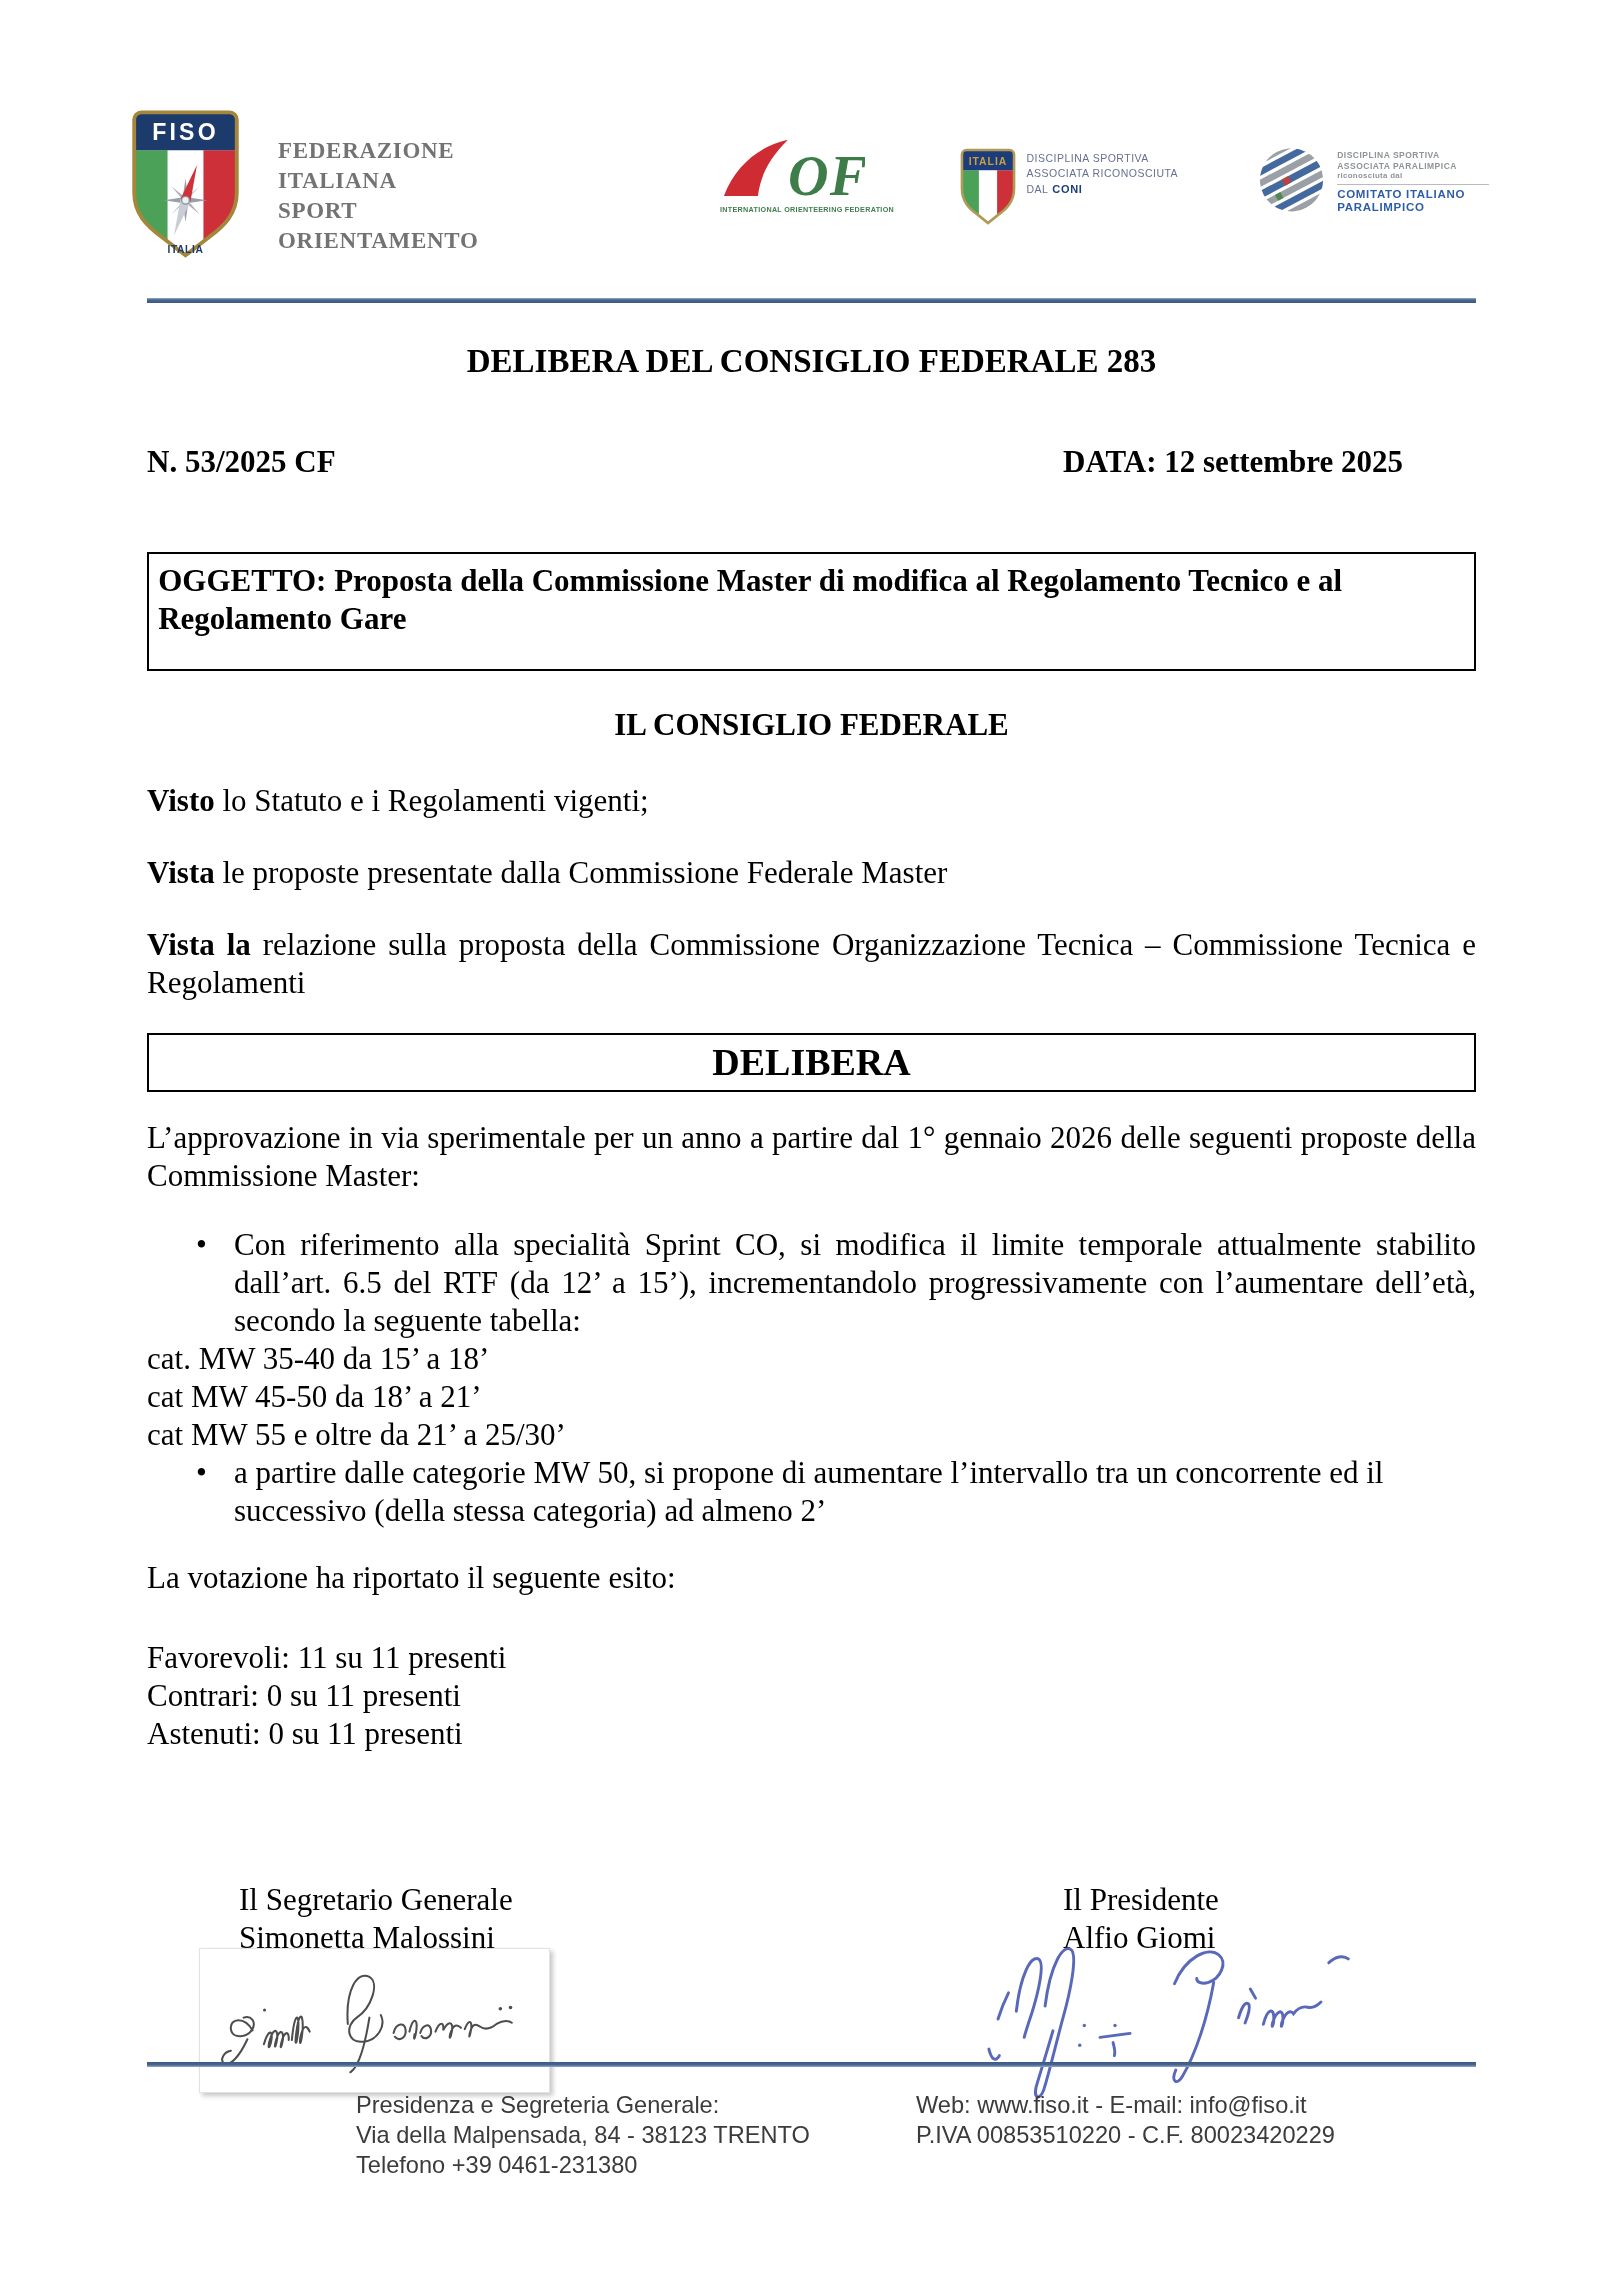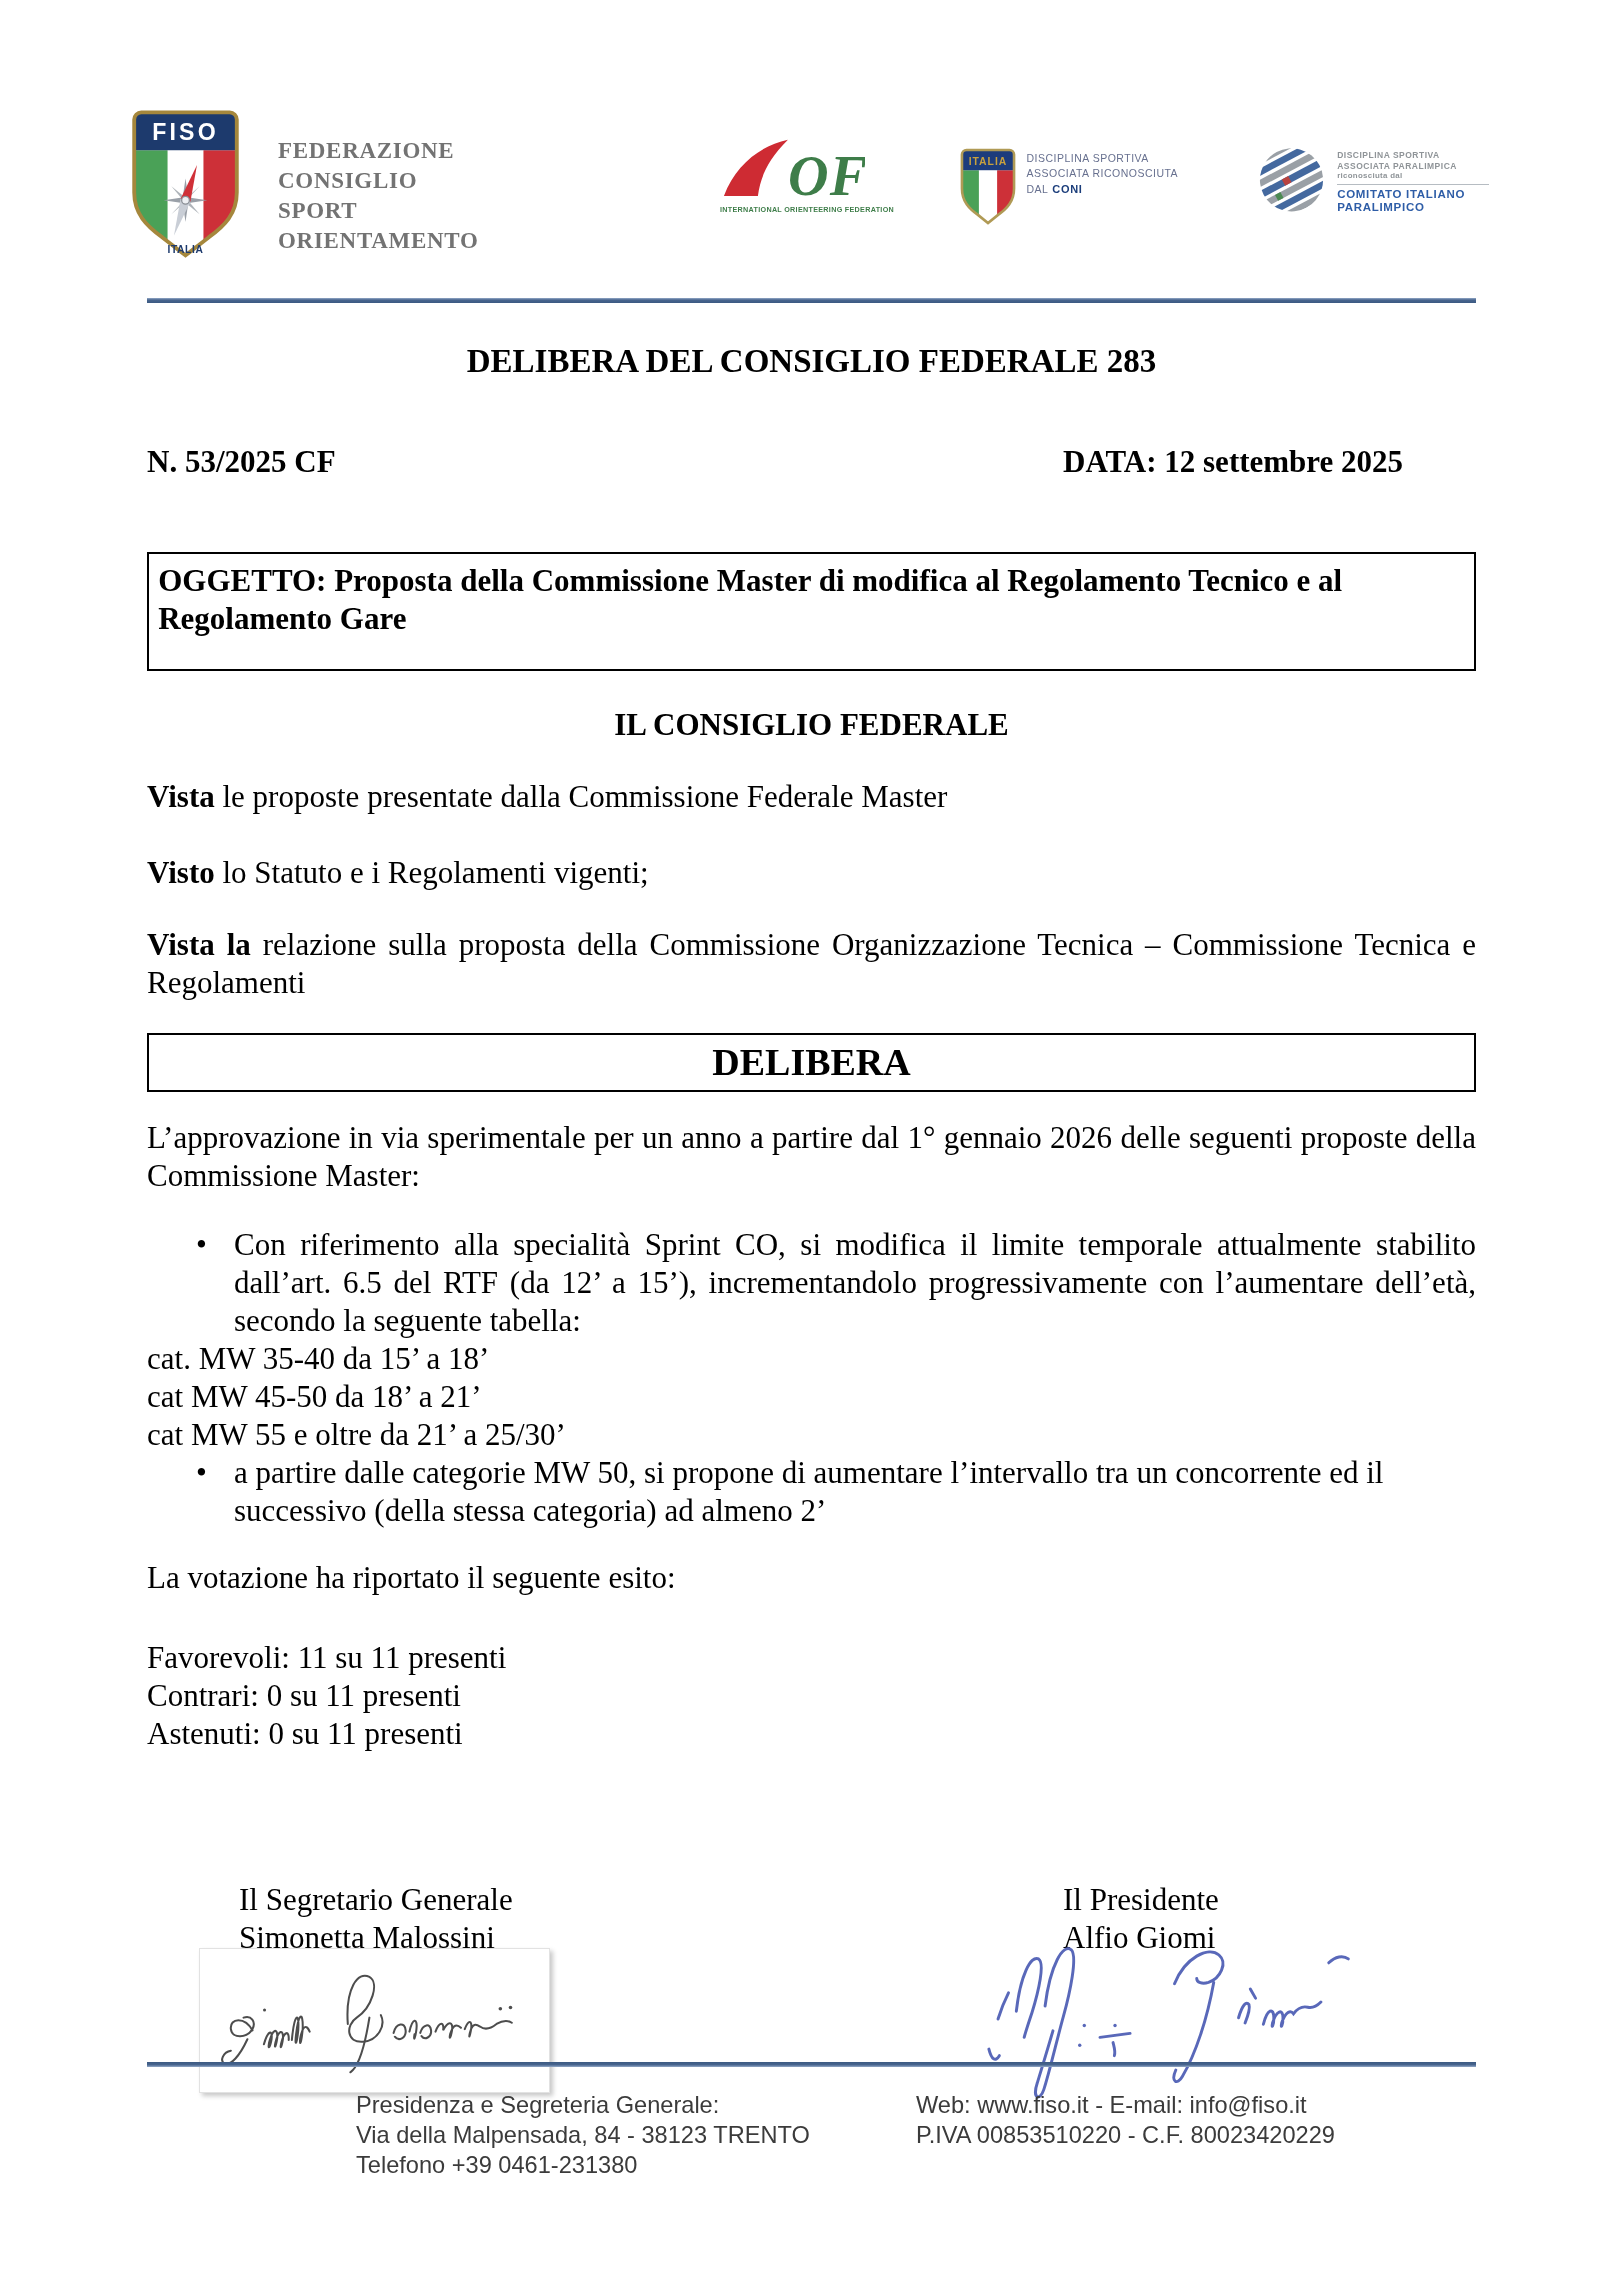--- a/index.html
+++ b/index.html
@@ -125,21 +125,21 @@
         </g>
         <circle cx="85" cy="142" r="6" fill="#eef0f4" stroke="#8a8f96" stroke-width="2"></circle>
       </g>
       <path d="M16 5 H154 C160 5 165 10 165 16 V130 C165 163 146 182 121 200 L85 228 L49 200 C24 182 5 163 5 130 V16 C5 10 10 5 16 5 Z" fill="none" stroke="#a5873c" stroke-width="6"></path>
       <text x="85" y="48" text-anchor="middle" font-size="36" font-weight="bold" letter-spacing="5" fill="#ffffff">FISO</text>
       <text x="85" y="224" text-anchor="middle" font-size="16" font-weight="bold" letter-spacing="1" fill="#1d3a6d">ITALIA</text>
     </svg>
 
     <div class="fiso-wordmark">
       <div>FEDERAZIONE</div>
-      <div>CONSIGLIO</div>
+      <div>ITALIANA</div>
       <div>SPORT</div>
       <div>ORIENTAMENTO</div>
     </div>
 
     <div class="iof-logo">
       <svg width="145" height="63" viewBox="0 0 222 96">
         <path d="M6 90 C24 42 62 13 104 4 C72 36 62 62 58 90 Z" fill="#ce2b33"></path>
         <text class="serif-it" x="104" y="88" font-size="86" font-weight="bold" font-style="italic" letter-spacing="2" fill="#3e7d49">OF</text>
       </svg>
       <div class="iof-caption">INTERNATIONAL ORIENTEERING FEDERATION</div>
@@ -208,23 +208,23 @@
       <span>N. 53/2025 CF</span>
       <span class="ref-date">DATA: 12 settembre 2025</span>
     </div>
 
     <div class="oggetto-box">
       <span>OGGETTO: Proposta della Commissione Master di modifica al Regolamento Tecnico e al Regolamento Gare</span>
     </div>
 
     <div class="council-heading">IL CONSIGLIO FEDERALE</div>
 
+    <p class="premise first"><span class="lead">Visto</span><span> lo Statuto e i Regolamenti vigenti;</span></p>
+
     <p class="premise"><span class="lead">Vista</span><span> le proposte presentate dalla Commissione Federale Master</span></p>
-
-    <p class="premise first"><span class="lead">Visto</span><span> lo Statuto e i Regolamenti vigenti;</span></p>
 
     <p class="premise just"><span class="lead">Vista la</span><span> relazione sulla proposta della Commissione Organizzazione Tecnica – Commissione Tecnica e Regolamenti</span></p>
 
     <div class="delibera-box">
       <span>DELIBERA</span>
     </div>
 
     <p class="para just">L’approvazione in via sperimentale per un anno a partire dal 1° gennaio 2026 delle seguenti proposte della Commissione Master:</p>
 
     <div class="bullet-item">

